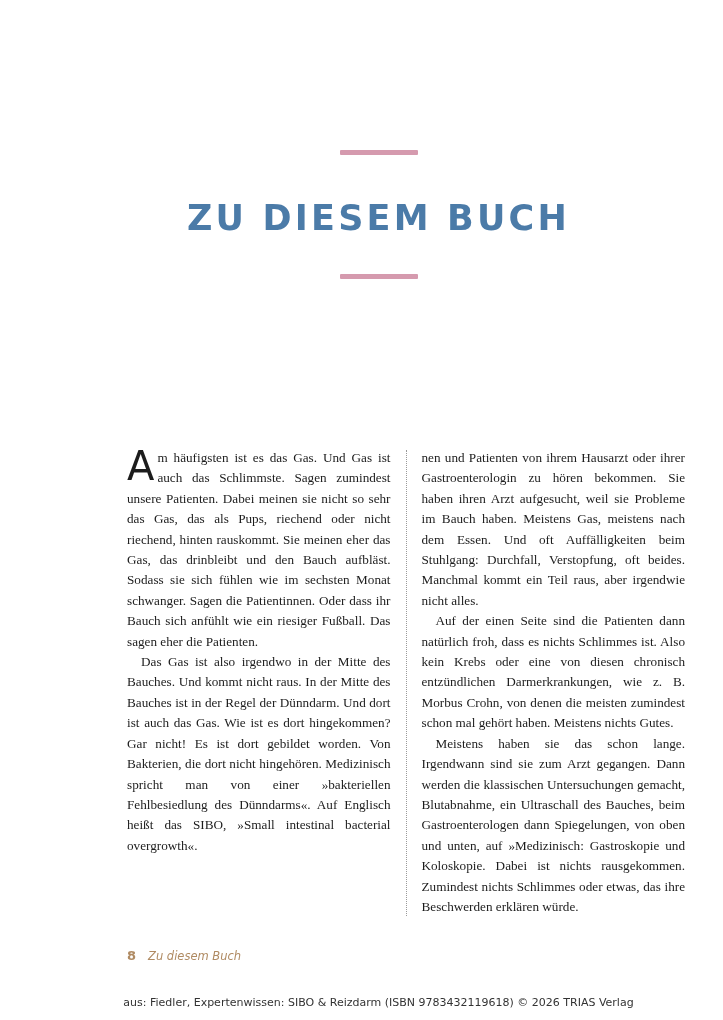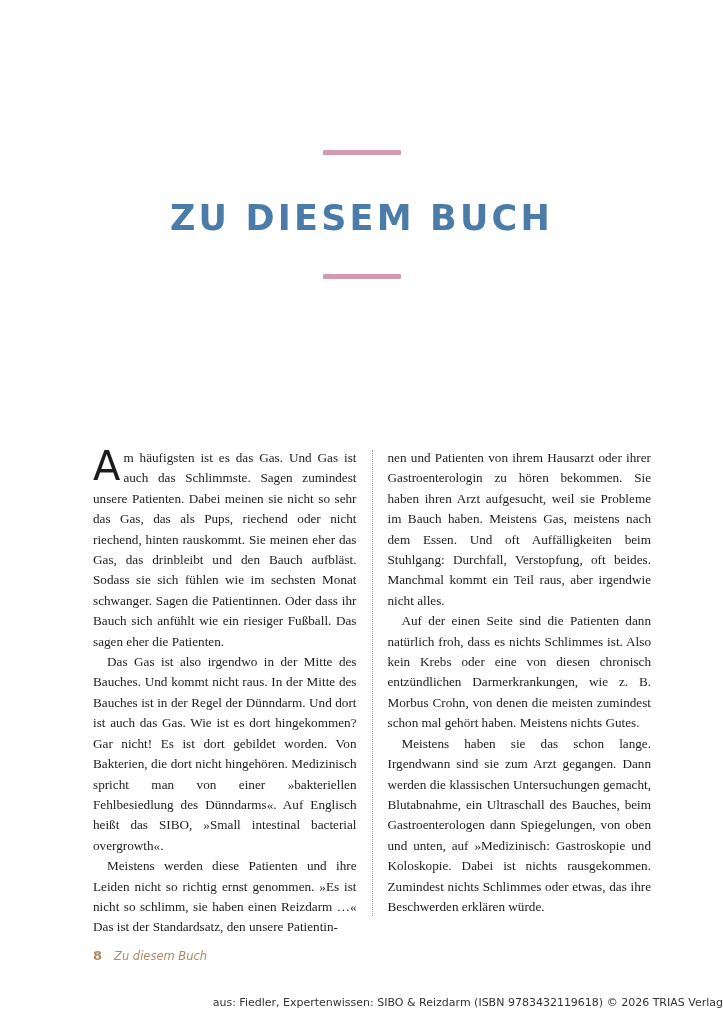--- a/index.html
+++ b/index.html
@@ -13,20 +13,21 @@
     font-family: "Liberation Serif", serif;
     color: #1c1c1c;
     position: relative;
     overflow: hidden;
   }
   .page {
     position: absolute;
     inset: 0;
     box-sizing: border-box;
     padding: 0;
+    margin-left: 34px;
   }
 
   
   .title-block {
     position: absolute;
     top: 150px;
     left: 0;
     right: 0;
     text-align: center;
   }
@@ -112,21 +113,21 @@
     font-family: "DejaVu Sans", sans-serif;
     font-size: 11.5px;
     font-style: italic;
     color: #b08b63;
   }
   .source-line {
     position: absolute;
     left: 0;
     right: 0;
     top: 996px;
-    text-align: right;
+    text-align: center;
     font-family: "DejaVu Sans", sans-serif;
     font-size: 11px;
     color: #333333;
   }
 </style>
 </head>
 <body>
 
 <div class="page">
 
@@ -134,21 +135,20 @@
     <div class="rule rule-top"></div>
     <h1 class="chapter-title">ZU DIESEM BUCH</h1>
     <div class="rule rule-bottom"></div>
   </div>
 
   <div class="columns">
 
     <div class="col col-left">
       <p class="first"><span class="dropcap">A</span><span>m häufigsten ist es das Gas. Und Gas ist auch das Schlimmste. Sagen zumindest unsere Patienten. Dabei meinen sie nicht so sehr das Gas, das als Pups, riechend oder nicht riechend, hinten rauskommt. Sie meinen eher das Gas, das drinbleibt und den Bauch aufbläst. Sodass sie sich fühlen wie im sechsten Monat schwanger. Sagen die Patientinnen. Oder dass ihr Bauch sich anfühlt wie ein riesiger Fußball. Das sagen eher die Patienten.</span></p>
       <p>Das Gas ist also irgendwo in der Mitte des Bauches. Und kommt nicht raus. In der Mitte des Bauches ist in der Regel der Dünndarm. Und dort ist auch das Gas. Wie ist es dort hingekommen? Gar nicht! Es ist dort gebildet worden. Von Bakterien, die dort nicht hingehören. Medizinisch spricht man von einer »bakteriellen Fehlbesiedlung des Dünndarms«. Auf Englisch heißt das SIBO, »Small intestinal bacterial overgrowth«.</p>
-      <p>Meistens werden diese Patienten und ihre Leiden nicht so richtig ernst genommen. »Es ist nicht so schlimm, sie haben einen Reizdarm …« Das ist der Standardsatz, den unsere Patientin-</p>
     </div>
 
     <div class="col-divider"></div>
 
     <div class="col col-right">
       <p class="first">nen und Patienten von ihrem Hausarzt oder ihrer Gastroenterologin zu hören bekommen. Sie haben ihren Arzt aufgesucht, weil sie Probleme im Bauch haben. Meistens Gas, meistens nach dem Essen. Und oft Auffälligkeiten beim Stuhlgang: Durchfall, Verstopfung, oft beides. Manchmal kommt ein Teil raus, aber irgendwie nicht alles.</p>
       <p>Auf der einen Seite sind die Patienten dann natürlich froh, dass es nichts Schlimmes ist. Also kein Krebs oder eine von diesen chronisch entzündlichen Darmerkrankungen, wie z. B. Morbus Crohn, von denen die meisten zumindest schon mal gehört haben. Meistens nichts Gutes.</p>
       <p>Meistens haben sie das schon lange. Irgendwann sind sie zum Arzt gegangen. Dann werden die klassischen Untersuchungen gemacht, Blutabnahme, ein Ultraschall des Bauches, beim Gastroenterologen dann Spiegelungen, von oben und unten, auf »Medizinisch: Gastroskopie und Koloskopie. Dabei ist nichts rausgekommen. Zumindest nichts Schlimmes oder etwas, das ihre Beschwerden erklären würde.</p>
     </div>
 

